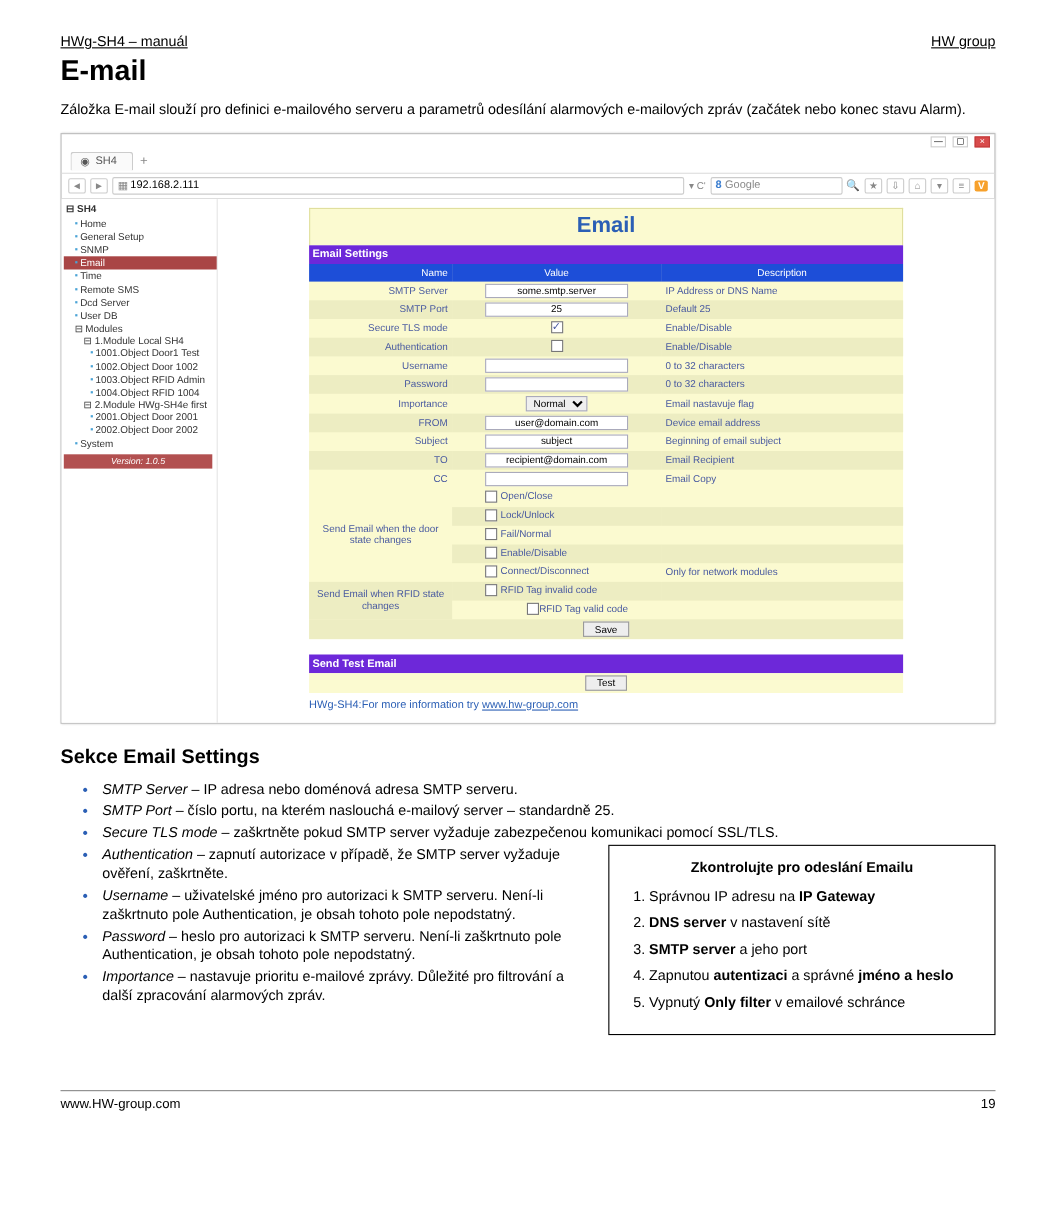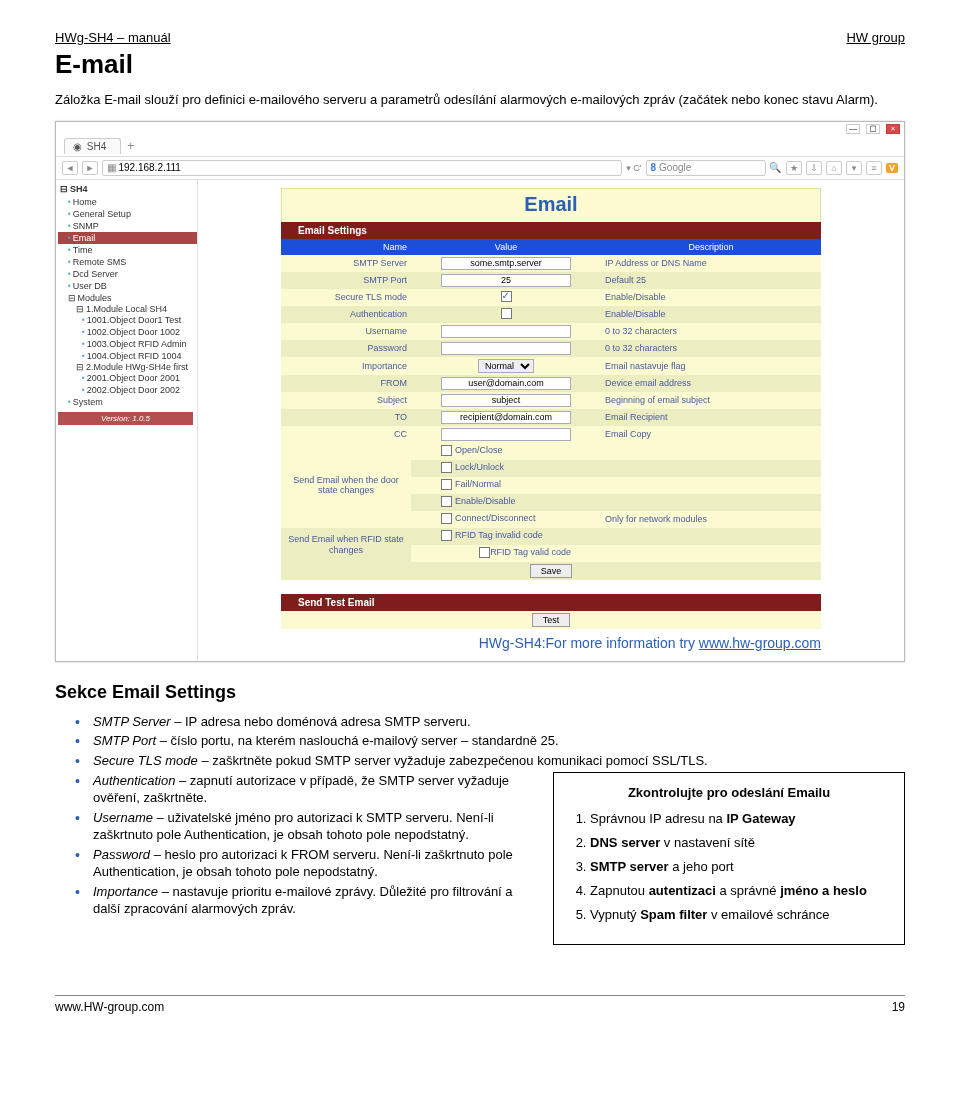--- a/index.html
+++ b/index.html
@@ -25,37 +25,37 @@
   .tree-root { font-weight:bold; padding:2px 2px; }
   .tree-item { padding:1px 0 1px 10px; white-space:nowrap; display:flex; align-items:center; gap:2px;}
   .tree-item.selected { background:#a94545; color:#fff; }
   .tree-sub { padding-left:18px; }
   .tree-sub2 { padding-left:24px; }
   .ico-page { color:#4aa3d6; font-size:8px; }
   .version { background:#b25050; color:#fff; font-size:8px; text-align:center; padding:2px 0; margin:4px 4px 0 0; font-style:italic;}
   .main-col { flex:1; background:#fff; padding:8px 10px 4px 10px; display:flex; flex-direction:column; align-items:center; }
   .inner { width:540px; }
   .pagetitle { text-align:center; font-size:20px; color:#2b5fb5; font-family: "Arial Black", Arial; font-weight:bold; padding:4px 0 6px; background:#fbfad0; border:1px solid #e0df9e; border-bottom:0;}
-  .settings-header { background:#7f1d1d; color:#fff; font-weight:bold; font-size:10px; padding:3px 17px; }
+  .settings-header { background:#6d28d9; color:#fff; font-weight:bold; font-size:10px; padding:3px 3px; }
   table.settings { width:100%; border-collapse:collapse; background:#fbfad0; font-size:9px; }
   table.settings th { background:#1d4ed8; color:#fff; font-weight:normal; padding:3px 4px; border:0; font-size:9px;}
   table.settings td { padding:2px 4px; border:0; color:#495aa0; }
   table.settings tr:nth-child(even) td{ background:#ededc2; }
   .td-name { text-align:right; width:130px; padding-right:8px;}
   .td-val { text-align:center; width:190px;}
   .td-desc { text-align:left; }
   .txt-in { border:1px solid #aab; height:13px; width:130px; font-size:9px; padding:0 3px; text-align:center;}
   .chk { display:inline-block; width:11px; height:11px; border:1px solid #777; background:#fff; position:relative;}
   .chk.checked::after{content:"✓"; position:absolute; top:-2px; left:0; font-size:10px;}
   .sel { border:1px solid #aab; height:14px; font-size:9px; padding:0 2px;}
   .group-label { text-align:center; color:#495aa0; font-size:9px; padding:6px 4px; line-height:1.2;}
   .chklabel { font-size:9px; color:#495aa0;}
   .save-row td{ text-align:center; padding:3px 0;}
   .btn { border:1px solid #999; background:#eee; font-size:9px; padding:1px 10px;}
-  .footer-link { text-align:right; font-size:14px; color:#2b5fb5; padding:6px 0;}
+  .footer-link { text-align:left; font-size:10px; color:#2b5fb5; padding:6px 0;}
   .footer-link a{ color:#2b5fb5; text-decoration:underline;}
   .h2 { font-size:18px; font-weight:bold; margin:16px 0 10px 0;}
   .cols { display:flex; gap:22px; }
   .leftcol { flex:1.15; }
   .rightcol { flex:0.85; }
   ul.bullets { padding-left:38px; }
   ul.bullets > li { list-style:none; position:relative; font-size:13px; line-height:1.35; margin-bottom:2px; font-style:italic; color:#000;}
   ul.bullets > li::before { content:"•"; color:#2b5fb5; position:absolute; left:-18px; font-style:normal; font-size:14px;}
   ul.bullets > li .term { font-style:italic; }
   ul.bullets > li .body { font-style:normal; }
@@ -294,33 +294,33 @@
       <li><span class="term">SMTP Server</span><span class="body"> – IP adresa nebo doménová adresa SMTP serveru.</span></li>
       <li><span class="term">SMTP Port</span><span class="body"> – číslo portu, na kterém naslouchá e-mailový server – standardně 25.</span></li>
       <li><span class="term">Secure TLS mode</span><span class="body"> – zaškrtněte pokud SMTP server vyžaduje zabezpečenou komunikaci pomocí SSL/TLS.</span></li>
     </ul>
 
   <div class="cols">
     <div class="leftcol">
       <ul class="bullets" id="bullets">
           <li><span class="term">Authentication</span><span class="body"> – zapnutí autorizace v případě, že SMTP server vyžaduje ověření, zaškrtněte.</span></li>
           <li><span class="term">Username</span><span class="body"> – uživatelské jméno pro autorizaci k SMTP serveru. Není-li zaškrtnuto pole Authentication, je obsah tohoto pole nepodstatný.</span></li>
-          <li><span class="term">Password</span><span class="body"> – heslo pro autorizaci k FROM serveru. Není-li zaškrtnuto pole Authentication, je obsah tohoto pole nepodstatný.</span></li>
+          <li><span class="term">Password</span><span class="body"> – heslo pro autorizaci k SMTP serveru. Není-li zaškrtnuto pole Authentication, je obsah tohoto pole nepodstatný.</span></li>
           <li><span class="term">Importance</span><span class="body"> – nastavuje prioritu e-mailové zprávy. Důležité pro filtrování a další zpracování alarmových zpráv.</span></li>
         </ul>
     </div>
     <div class="rightcol">
       <div class="sidebox">
         <div class="sidebox-title">Zkontrolujte pro odeslání Emailu</div>
         <ol class="check" id="checklist">
             <li>Správnou IP adresu na <b>IP Gateway</b></li>
             <li><b>DNS server</b> v nastavení sítě</li>
             <li><b>SMTP server</b> a jeho port</li>
             <li>Zapnutou <b>autentizaci</b> a správné <b>jméno a heslo</b></li>
-            <li>Vypnutý <b>Spam filter</b> v emailové schránce</li>
+            <li>Vypnutý <b>Only filter</b> v emailové schránce</li>
           </ol>
       </div>
     </div>
   </div>
 
   <div class="pgfoot">
     <span>www.HW-group.com</span>
     <span>19</span>
   </div>
 </div>

